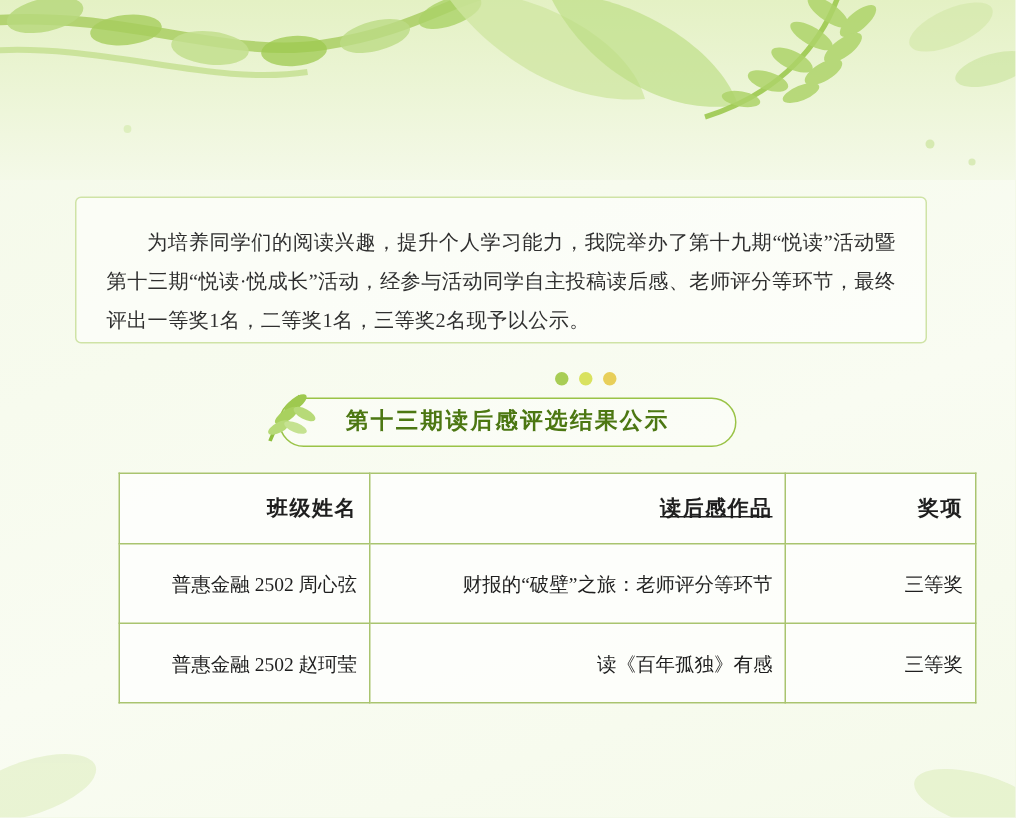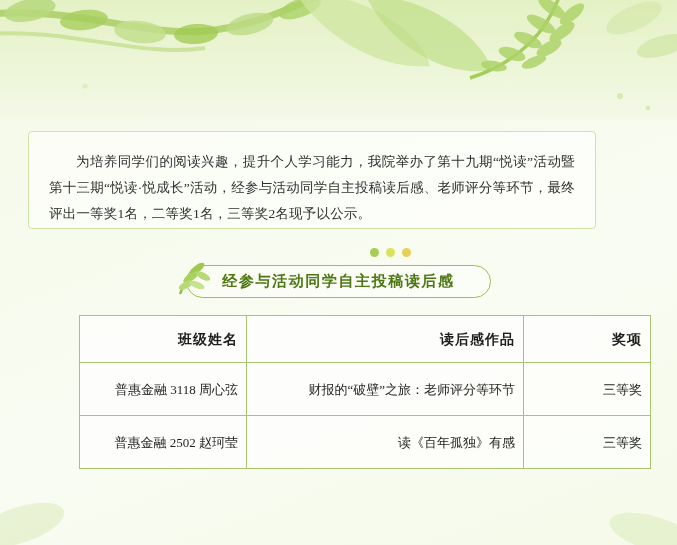--- a/index.html
+++ b/index.html
@@ -26,21 +26,21 @@
     position: absolute;
     top: 0; left: 0;
     width: 677px;
     height: 120px;
     overflow: hidden;
   }
 
   
   .intro-box {
     position: absolute;
-    left: 28px;
+    left: 50px;
     top: 131px;
     width: 568px;
     height: 98px;
     border: 1px solid #cfe3a6;
     border-radius: 4px;
     background: rgba(255,255,255,0.55);
     box-sizing: border-box;
     padding: 17px 20px 0 20px;
   }
   .intro-text {
@@ -125,21 +125,21 @@
     line-height: 21px;
   }
   .result-table th {
     height: 34px;
     font-weight: bold;
     font-size: 14px;
     letter-spacing: 1px;
   }
   .result-table td { height: 40px; }
   .col-name  { width: 150px; }
-  .col-work  { width: 260px; }
+  .col-work  { width: 260px; text-decoration: underline; }
   .col-award { width: 110px; }
   .work-cell { line-height: 22px; }
 </style>
 </head>
 <body>
 
 <div class="page">
 
   <div class="top-band">
     <svg width="677" height="120" viewBox="0 0 677 120">
@@ -204,34 +204,34 @@
   <div class="title-wrap">
     <div class="title-pill"></div>
     <svg class="sprig" viewBox="0 0 44 42">
       <path d="M30,4 C22,12 14,22 10,34" stroke="#8fbf3e" stroke-width="2.4" fill="none"></path>
       <ellipse cx="27" cy="9" rx="9" ry="3.6" fill="#9ec94f" transform="rotate(-38 27 9)"></ellipse>
       <ellipse cx="21" cy="17" rx="9" ry="3.6" fill="#a9d15f" transform="rotate(-34 21 17)"></ellipse>
       <ellipse cx="16" cy="25" rx="8" ry="3.4" fill="#b7da78" transform="rotate(-28 16 25)"></ellipse>
       <ellipse cx="33" cy="16" rx="8" ry="3.4" fill="#b7da78" transform="rotate(28 33 16)"></ellipse>
       <ellipse cx="27" cy="25" rx="8" ry="3.2" fill="#c5e291" transform="rotate(22 27 25)"></ellipse>
     </svg>
-    <div class="title-text">经参与活动同学自主投稿读后感</div>
+    <div class="title-text">第十三期读后感评选结果公示</div>
   </div>
 
   <table class="result-table">
     <thead>
       <tr>
         <th class="col-name">班级姓名</th>
         <th class="col-work">读后感作品</th>
         <th class="col-award">奖项</th>
       </tr>
     </thead>
     <tbody>
       <tr>
-        <td>普惠金融 3118 周心弦</td>
+        <td>普惠金融 2502 周心弦</td>
         <td class="work-cell">财报的“破壁”之旅：老师评分等环节</td>
         <td>三等奖</td>
       </tr>
       <tr>
         <td>普惠金融 2502 赵珂莹</td>
         <td class="work-cell">读《百年孤独》有感</td>
         <td>三等奖</td>
       </tr>
     </tbody>
   </table>

